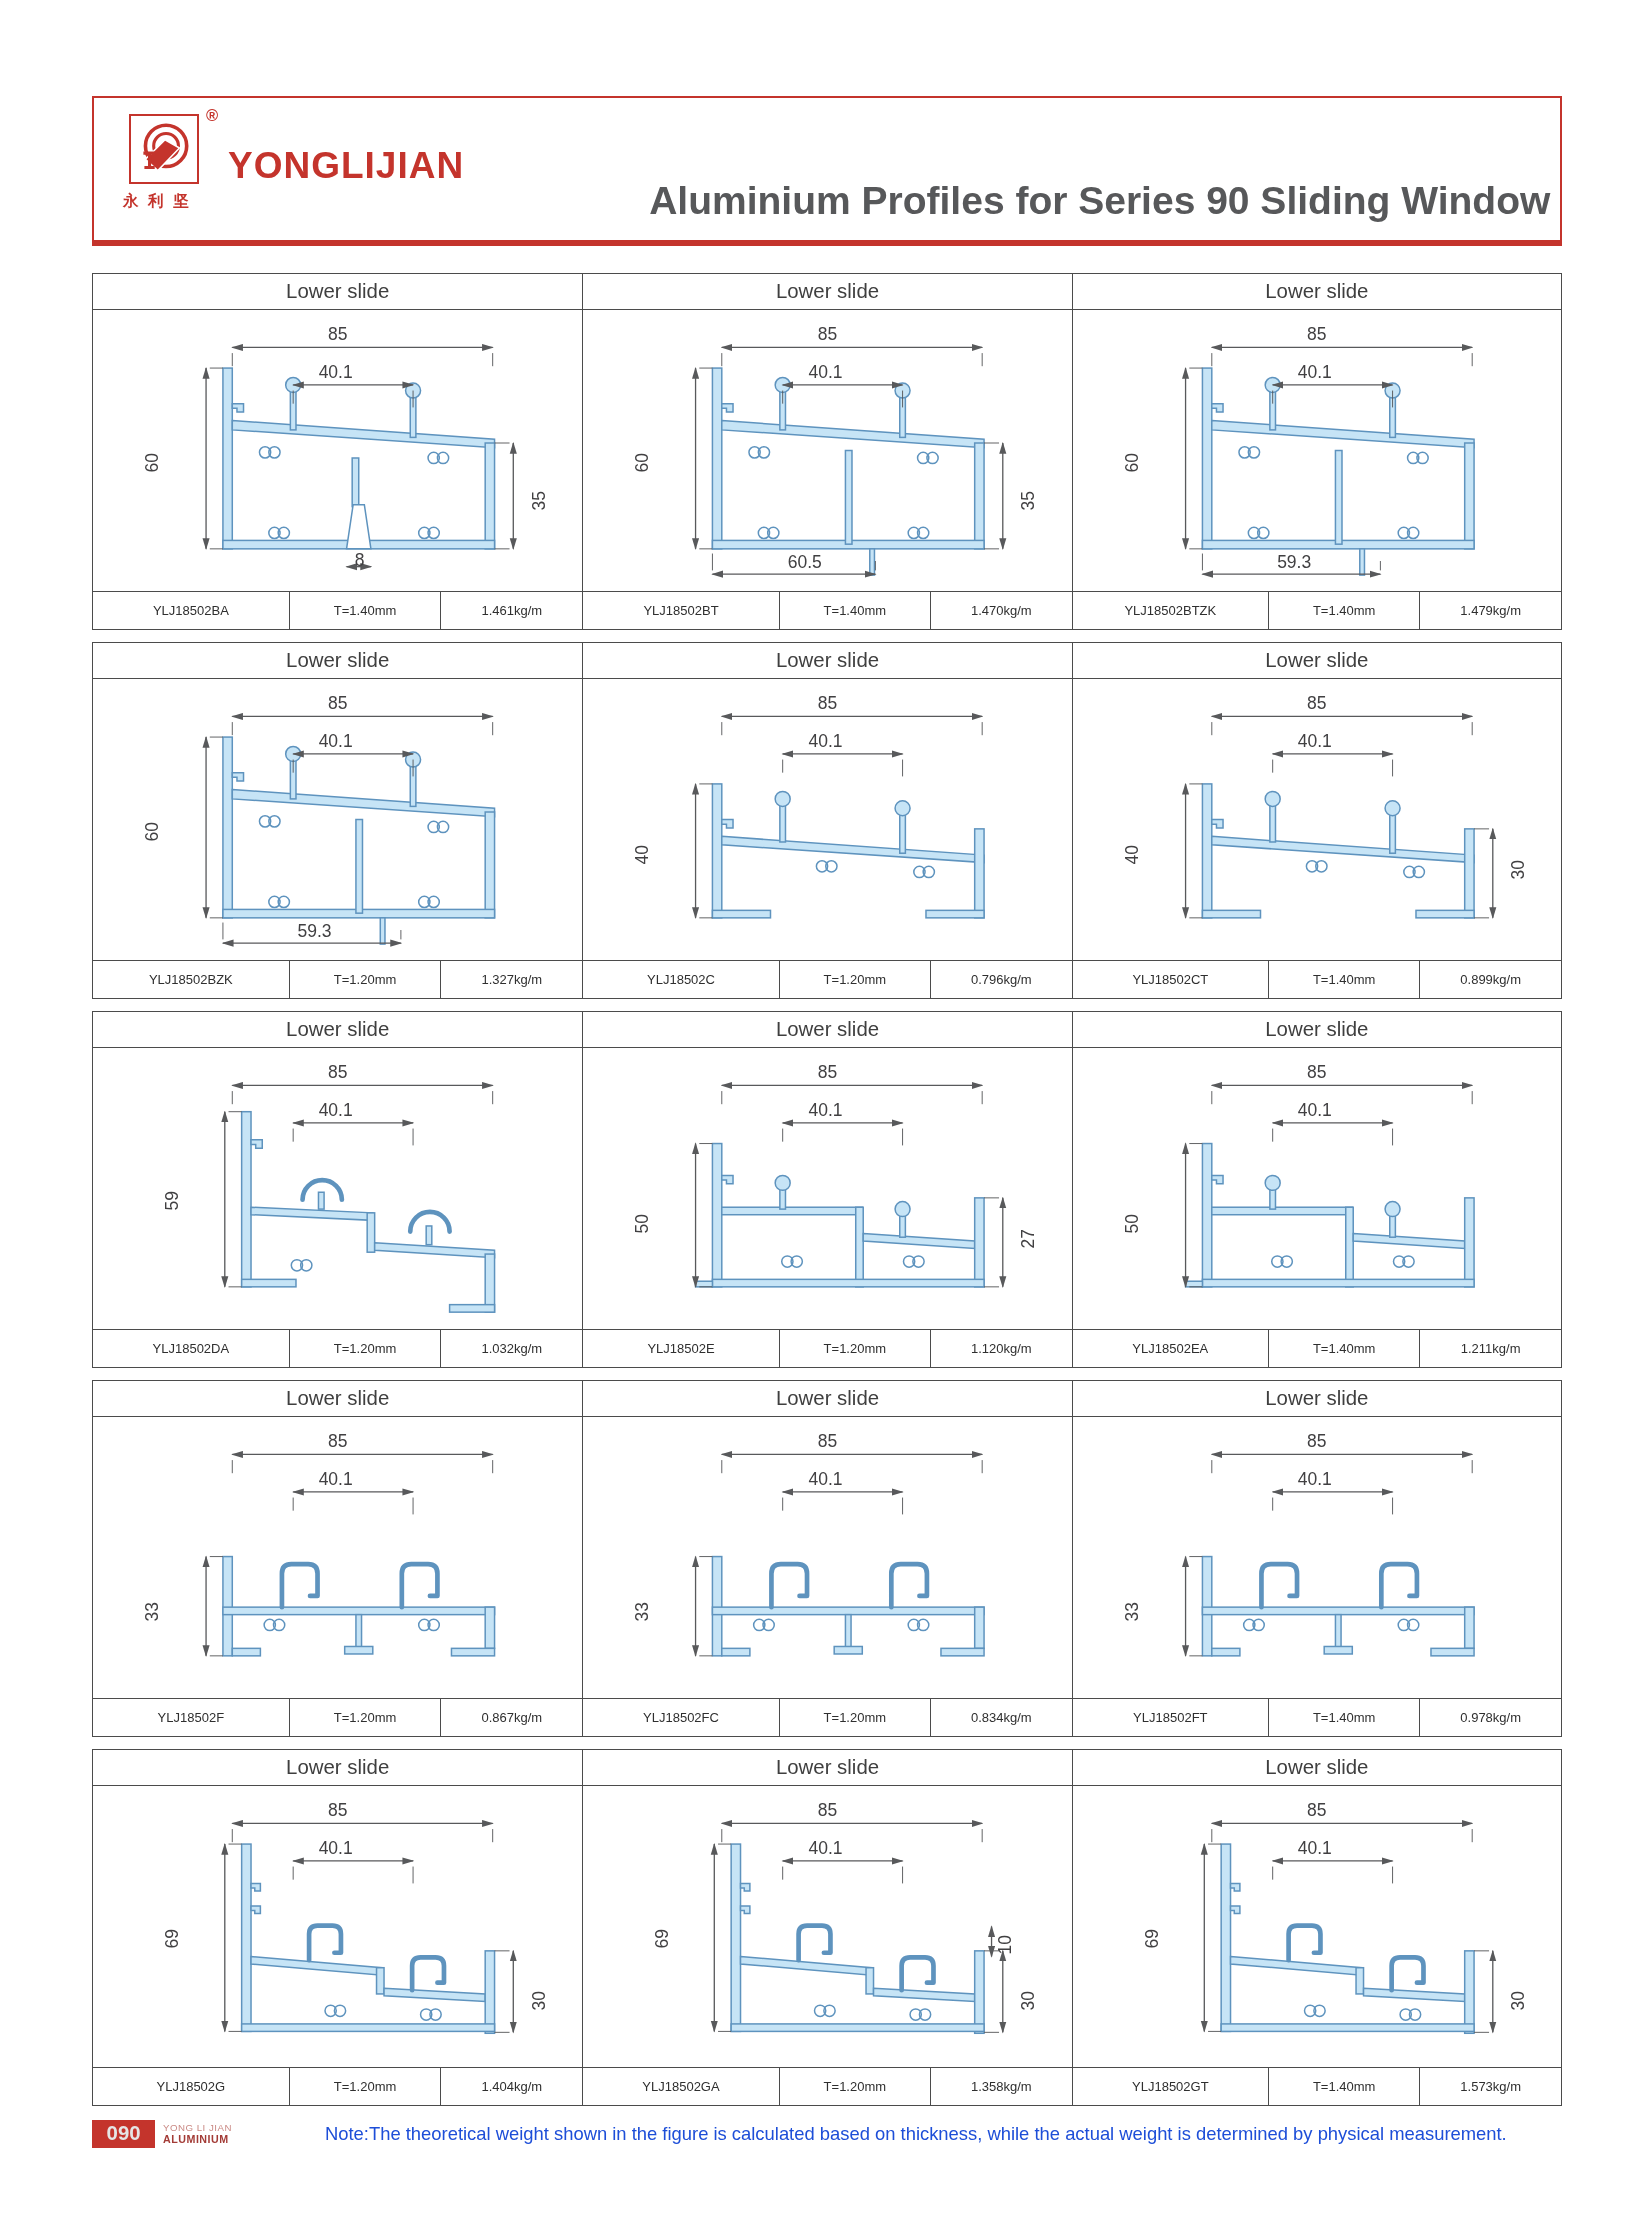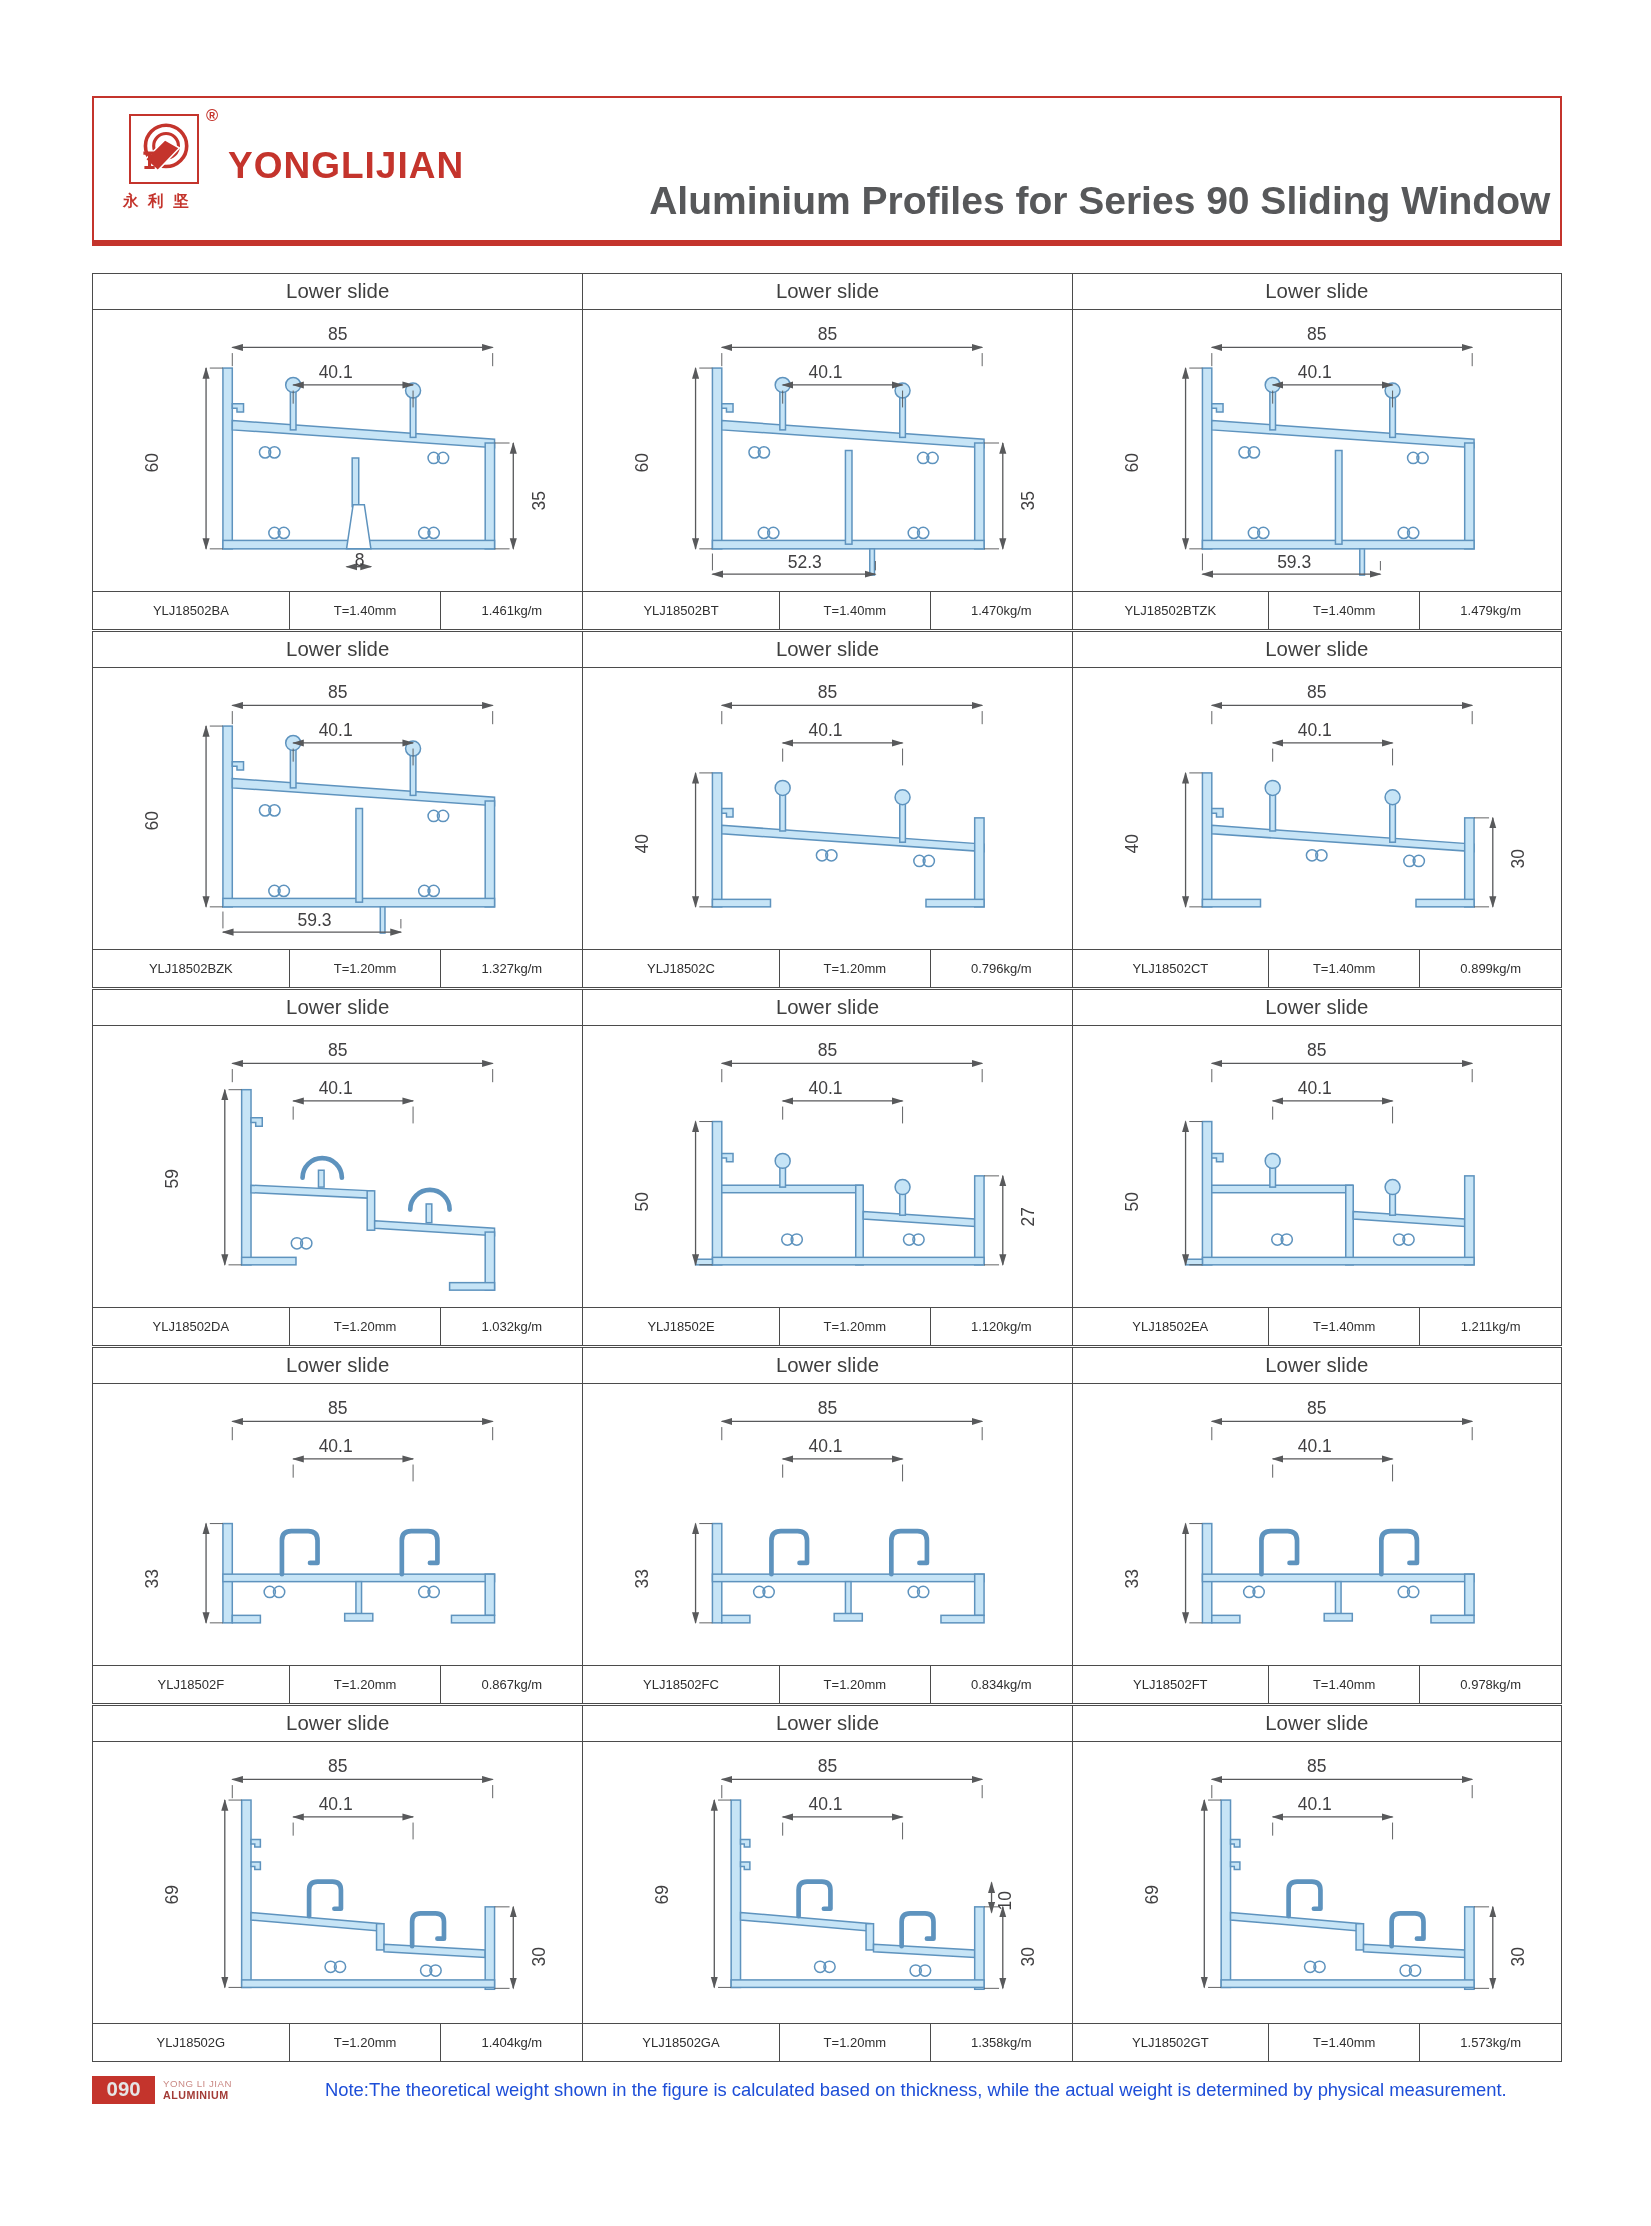--- a/index.html
+++ b/index.html
@@ -17,21 +17,21 @@
   .logo-cn{position:absolute;left:1.9px;top:85px;width:83px;text-align:left;font-size:15.5px;
            letter-spacing:9.7px;color:#C4342C;font-weight:bold;white-space:nowrap;}
   .brand{position:absolute;left:107px;top:39px;font-size:37px;font-weight:bold;color:#C4342C;
          letter-spacing:1px;}
   .title{position:absolute;right:9.7px;bottom:17.5px;margin:0;font-size:39px;font-weight:bold;
          color:#57585A;letter-spacing:0px;}
 
   
   .table-area{margin-top:27px;}
   .row-block{border:1.9px solid #4b4b4b;display:grid;grid-template-columns:1fr 1fr 1fr;
-             margin-bottom:1px;background:#fff;}
+             margin-bottom:12px;background:#fff;}
   .cell{min-width:0;}
   .cell + .cell{border-left:1.9px solid #4b4b4b;}
   .cell-header{height:35px;line-height:35px;text-align:center;font-size:20.4px;color:#3f3f3f;
                border-bottom:1.9px solid #4b4b4b;}
   .drawing{position:relative;height:281px;overflow:hidden;}
   .dsvg{display:block;width:100%;height:281px;}
   .cell-footer{display:grid;grid-template-columns:40% 31% 29%;border-top:1.9px solid #4b4b4b;
                height:37px;line-height:37px;text-align:center;font-size:13px;color:#2f2f2f;}
   .cell-footer span{display:block;min-width:0;white-space:nowrap;overflow:hidden;}
   .cell-footer span + span{border-left:1.9px solid #4b4b4b;}
@@ -317,21 +317,21 @@
             <use href="#p1b"></use>
               <use href="#dTI"></use>
               <use href="#dL60"></use>
               <use href="#dR35"></use>
               <use href="#dB523"></use>
           </svg>
           <span class="dim dt">85</span>
           <span class="dim di">40.1</span>
           <span class="dim dleft">60</span>
           <span class="dim dright">35</span>
-          <span class="dim dbottom">52.3</span>
+          <span class="dim dbottom">60.5</span>
         </div>
         <div class="cell-footer">
           <span>YLJ18502BT</span>
           <span>T=1.40mm</span>
           <span>1.470kg/m</span>
         </div>
       </div>
       <div class="cell">
         <div class="cell-header">Lower slide</div>
         <div class="drawing">

